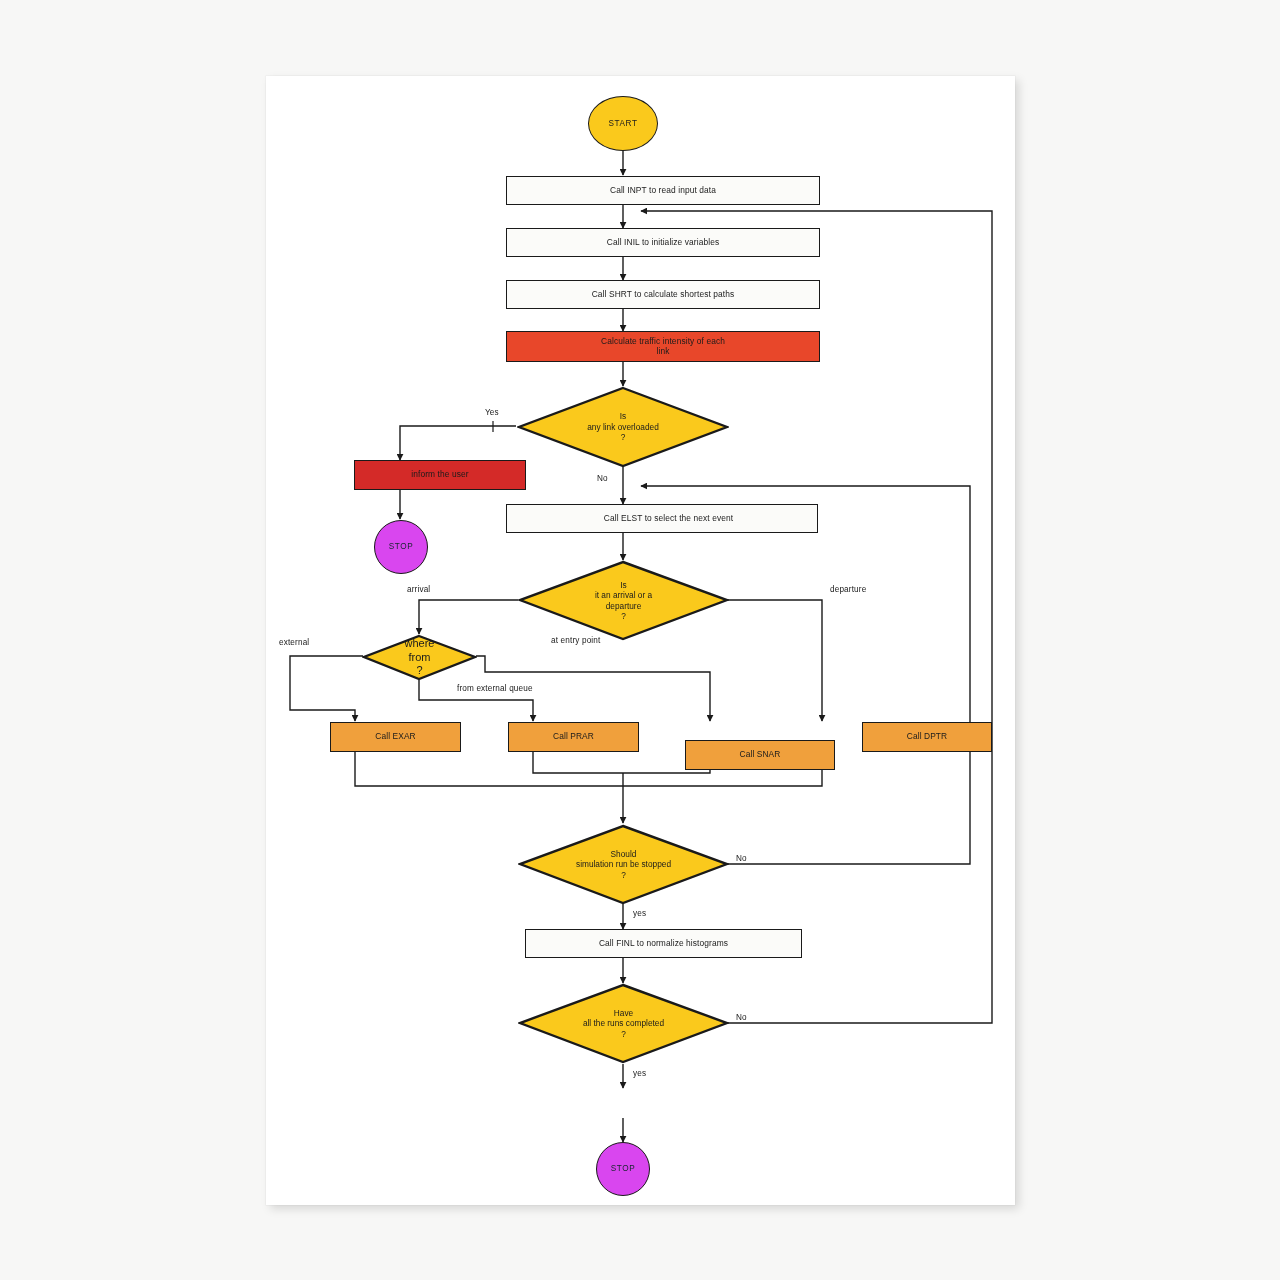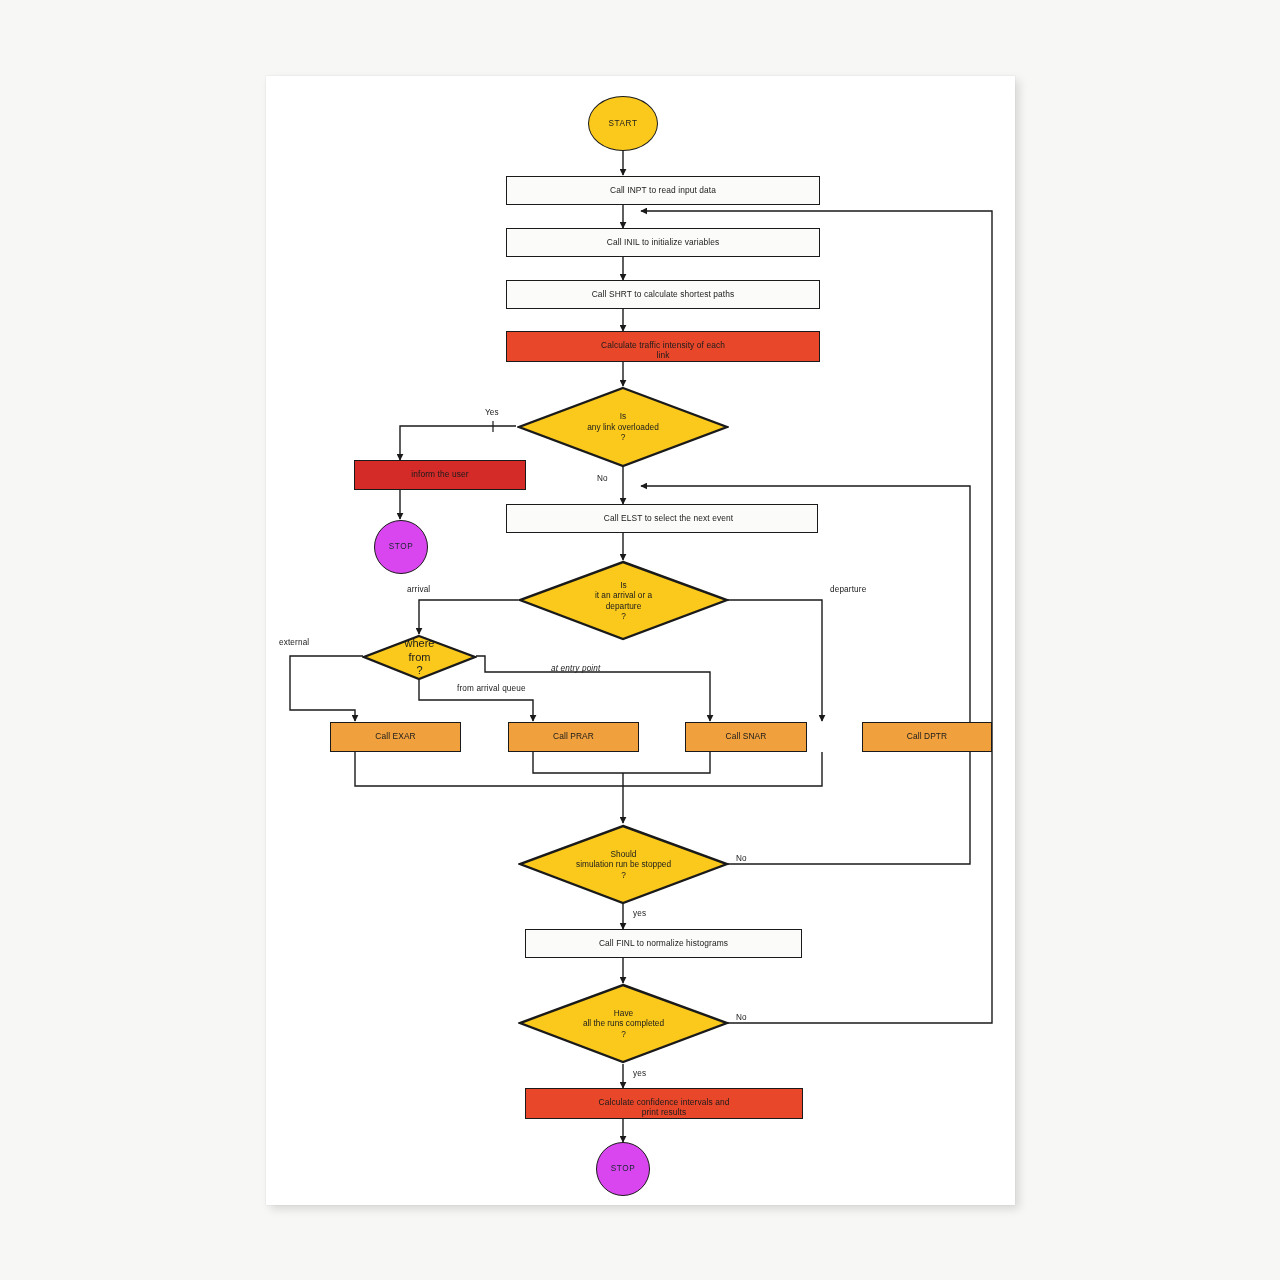--- a/index.html
+++ b/index.html
@@ -98,21 +98,21 @@
     white-space: pre-line;
   }
   
   .elabel {
     position: absolute;
     font-size: 8.2px;
     color: #202020;
     white-space: nowrap;
     letter-spacing: 0.15px;
   }
-  .ml { white-space: pre-line; align-items: flex-end; }
+  .ml { white-space: pre-line; }
 </style>
 </head>
 <body>
 
 <div id="stage">
   <div id="paper">
     <div id="chart">
 
       <svg id="edges" viewBox="0 0 749 1129" xmlns="http://www.w3.org/2000/svg">
         <defs>
@@ -238,21 +238,21 @@
       </div>
 
       <div class="node proc orange" style="left:24px; top:646px; width:131px; height:30px;">
         <span>Call EXAR</span>
       </div>
 
       <div class="node proc orange" style="left:202px; top:646px; width:131px; height:30px;">
         <span>Call PRAR</span>
       </div>
 
-      <div class="node proc orange" style="left:379px; top:646px; width:122px; height:30px;">
+      <div class="node proc orange" style="left:379px; top:664px; width:150px; height:30px;">
         <span>Call SNAR</span>
       </div>
 
       <div class="node proc orange" style="left:556px; top:646px; width:130px; height:30px;">
         <span>Call DPTR</span>
       </div>
 
       <div class="dec" style="left:252px; top:748px; width:211px; height:81px;">
         <svg class="dshape" viewBox="0 0 211 81">
           <polygon points="105,2 209,40 105,79 2,40" fill="#fac91c" stroke="#1a1a1a" stroke-width="2.4"></polygon>
@@ -268,36 +268,32 @@
 
       <div class="dec" style="left:252px; top:907px; width:211px; height:81px;">
         <svg class="dshape" viewBox="0 0 211 81">
           <polygon points="105,2 209,40 105,79 2,40" fill="#fac91c" stroke="#1a1a1a" stroke-width="2.4"></polygon>
         </svg>
         <span class="dlabel">Have
 all the runs completed
 ?</span>
       </div>
 
-      <div class="node proc redor ml" style="left:219px; top:1012px; width:278px; height:31px;">
-        <span style="white-space:pre-line;">Calculate confidence intervals and
-print results</span>
-      </div>
 
       <div class="node term stop" style="left:330px; top:1066px; width:54px; height:54px;">
         <span>STOP</span>
       </div>
 
       <div class="elabel" style="left:219px; top:332px;">Yes</div>
       <div class="elabel" style="left:331px; top:398px;">No</div>
       <div class="elabel" style="left:141px; top:509px;">arrival</div>
       <div class="elabel" style="left:564px; top:509px;">departure</div>
       <div class="elabel" style="left:13px; top:562px;">external</div>
-      <div class="elabel" style="left:285px; top:588px;font-style:italic;">at entry point</div>
-      <div class="elabel" style="left:191px; top:608px;">from arrival queue</div>
+      <div class="elabel" style="left:285px; top:560px;">at entry point</div>
+      <div class="elabel" style="left:191px; top:608px;">from external queue</div>
       <div class="elabel" style="left:470px; top:778px;">No</div>
       <div class="elabel" style="left:367px; top:833px;">yes</div>
       <div class="elabel" style="left:470px; top:937px;">No</div>
       <div class="elabel" style="left:367px; top:993px;">yes</div>
 
     </div>
   </div>
 </div>
 
 </body></html>

